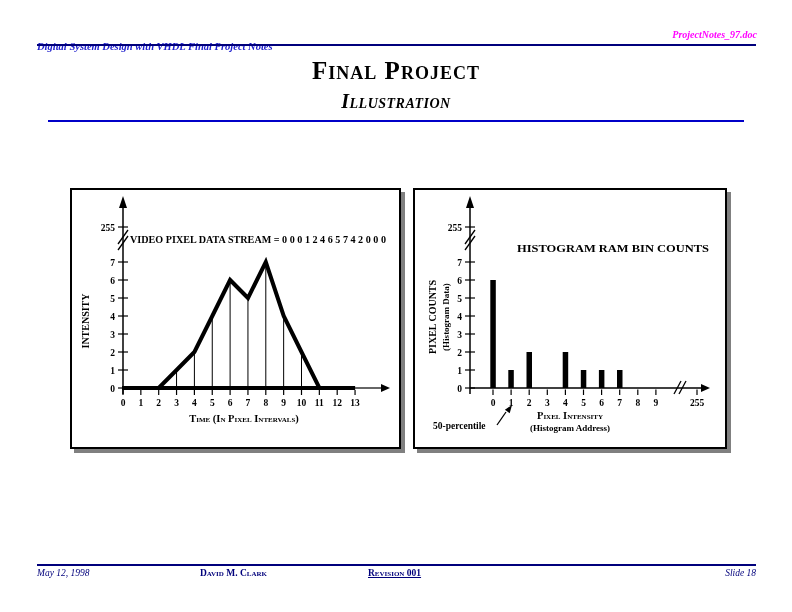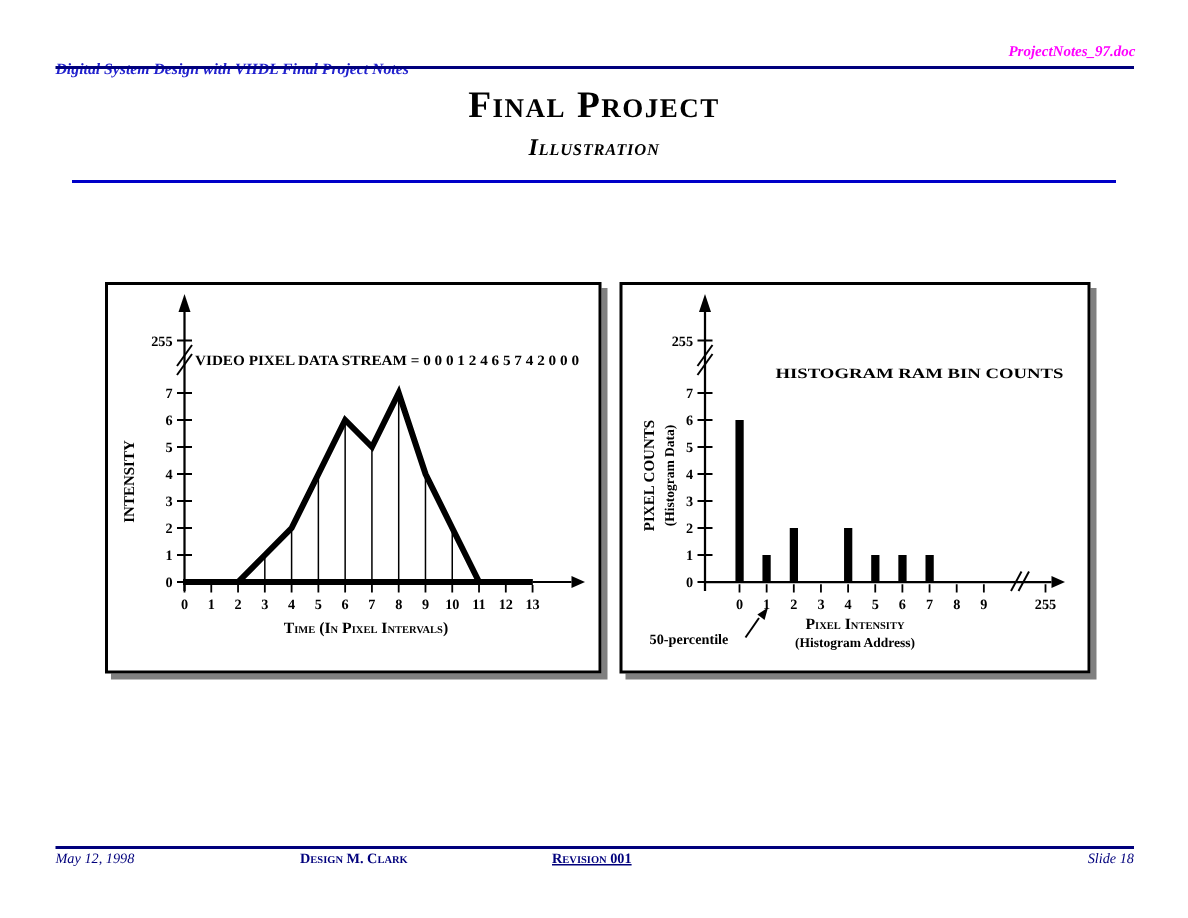--- a/index.html
+++ b/index.html
@@ -6,21 +6,21 @@
   #page{position:relative;width:792px;height:612px;background:#fff;overflow:hidden;
         font-family:"Liberation Serif","DejaVu Serif",serif;color:#000;}
   .abs{position:absolute;}
   
   #hdr-left{left:37px;top:27px;font-size:10.5px;font-weight:bold;font-style:italic;color:#2121CE;margin-top:14px;}
   #hdr-right{right:35px;top:29px;font-size:10px;font-weight:bold;font-style:italic;color:#FF00FF;}
   #hdr-rule{left:37px;top:44px;width:719px;height:2px;background:#00007C;}
   
   #title-main{left:0;top:57px;width:792px;text-align:center;font-size:25px;font-weight:bold;
               font-variant:small-caps;letter-spacing:1px;}
-  #title-sub{left:0;top:90px;width:792px;text-align:center;font-size:16px;font-weight:bold;
+  #title-sub{left:0;top:90px;width:792px;text-align:center;font-size:20px;font-weight:bold;
              font-style:italic;font-variant:small-caps;letter-spacing:0.5px;}
   #title-rule{left:48px;top:120px;width:696px;height:2px;background:#0000C8;}
   
   .panel{background:#fff;border:2px solid #000;box-shadow:4px 4px 0 #808080;}
   #panel-left{left:70px;top:188px;width:327px;height:257px;}
   #panel-right{left:413px;top:188px;width:310px;height:257px;}
   .panel svg{display:block;width:100%;height:100%;}
   
   .ftr{font-size:9.5px;color:#00007C;}
   #ftr-rule{left:37px;top:564px;width:719px;height:2px;background:#00007C;}
@@ -177,17 +177,17 @@
         <text x="155" y="229" font-size="10.5" text-anchor="middle" font-weight="bold" font-family="&quot;Liberation Serif&quot;,&quot;DejaVu Serif&quot;,serif" font-variant="small-caps">Pixel Intensity</text>
         <text x="155" y="241" font-size="9" text-anchor="middle" font-weight="bold" font-family="&quot;Liberation Serif&quot;,&quot;DejaVu Serif&quot;,serif">(Histogram Address)</text>
         <text x="18" y="239" font-size="9.5" text-anchor="start" font-weight="bold" font-family="&quot;Liberation Serif&quot;,&quot;DejaVu Serif&quot;,serif">50-percentile</text>
         <line x1="82" y1="235" x2="91" y2="222" stroke="#000" stroke-width="1.3"></line>
         <polygon points="97,215 94.7,223.3 89.9,219.7" fill="#000"></polygon>
       </svg>
   </div>
 
   <div class="abs" id="ftr-rule"></div>
   <div class="abs ftr" id="ftr-date">May 12, 1998</div>
-  <div class="abs ftr" id="ftr-author">Design M. Clark</div>
+  <div class="abs ftr" id="ftr-author">David M. Clark</div>
   <div class="abs ftr" id="ftr-revision">Revision 001</div>
   <div class="abs ftr" id="ftr-slide">Slide 18</div>
 
 </div>
 
 </body></html>

